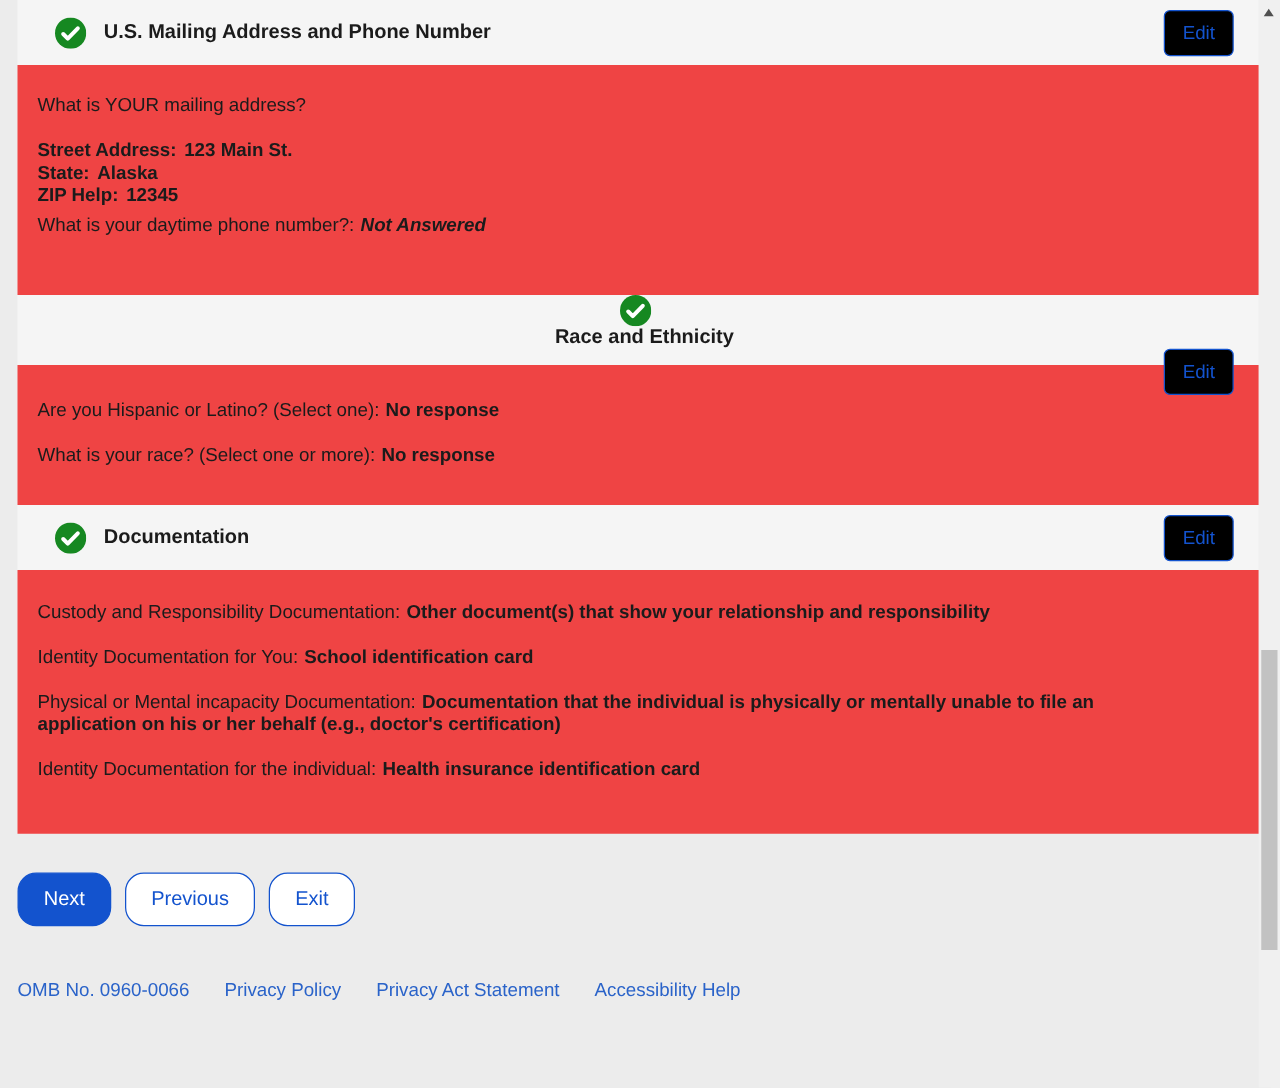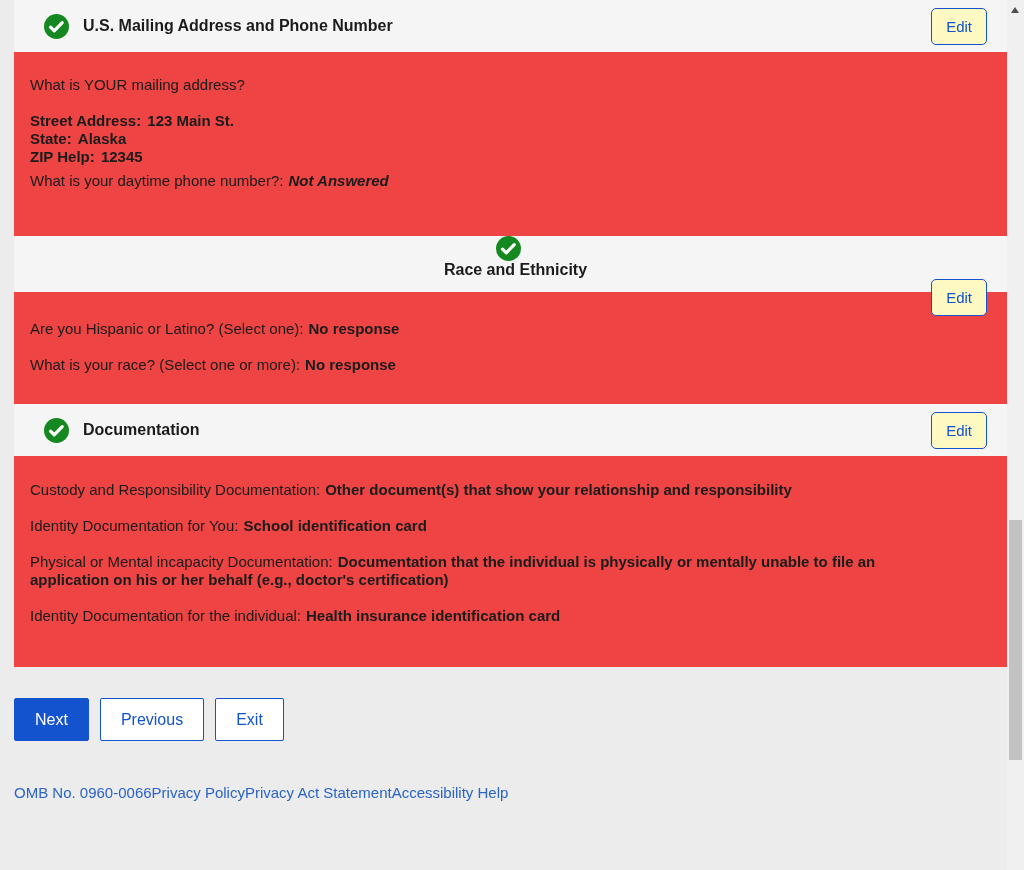--- a/index.html
+++ b/index.html
@@ -23,21 +23,21 @@
     align-items: center;
     padding: 0 20px 0 30px;
   }
   .sec-header.h1 { height: 52px; }
   .sec-header.h2 { height: 56px; flex-direction: column; }
   .sec-header.h3 { height: 52px; }
   .check-icon { width: 25px; height: 25px; margin-right: 14px; flex: none; display: block; }
   .sec-title { font-size: 16px; font-weight: bold; color: #1b1b1b; }
   .edit-btn {
     margin-left: auto;
-    background: #fef9c3;
+    background: #000000;
     border: 1px solid #1353ce;
     border-radius: 5px;
     color: #1353ce;
     font-family: inherit;
     font-size: 15px;
     padding: 9px 14px;
     min-width: 52px;
     cursor: pointer;
   }
   .sec-body { background: #ef4444; padding-left: 16px; }
@@ -48,31 +48,32 @@
   .sec-body .addr-group { margin: 0 0 6px 0; font-weight: bold; }
   .sec-body .addr-group p { margin: 0; }
   .sec-body > :last-child { margin-bottom: 0; }
   .qa b { margin-left: 5px; }
   .addr-group b { margin-left: 2px; }
   .italic { font-style: italic; }
   .actions { margin-top: 31px; display: flex; gap: 11px; }
   .btn {
     font-family: inherit;
     font-size: 16px;
-    border-radius: 2px;
+    border-radius: 15px;
     padding: 11px 20px;
     height: 43px;
     cursor: pointer;
   }
   .btn-primary { background: #1353ce; color: #ffffff; border: 1px solid #1353ce; }
   .btn-outline { background: #ffffff; color: #1353ce; border: 1px solid #1353ce; }
   .footer {
     margin-top: 43px;
     display: flex;
     align-items: center;
+    gap: 28px;
     color: #2a63c9;
     font-size: 15px;
   }
   .footer a { color: #2a63c9; text-decoration: none; cursor: pointer; }
   .scrollbar {
     position: absolute;
     right: 0; top: 0;
     width: 17px; height: 870px;
     background: #f0f0f0;
   }

